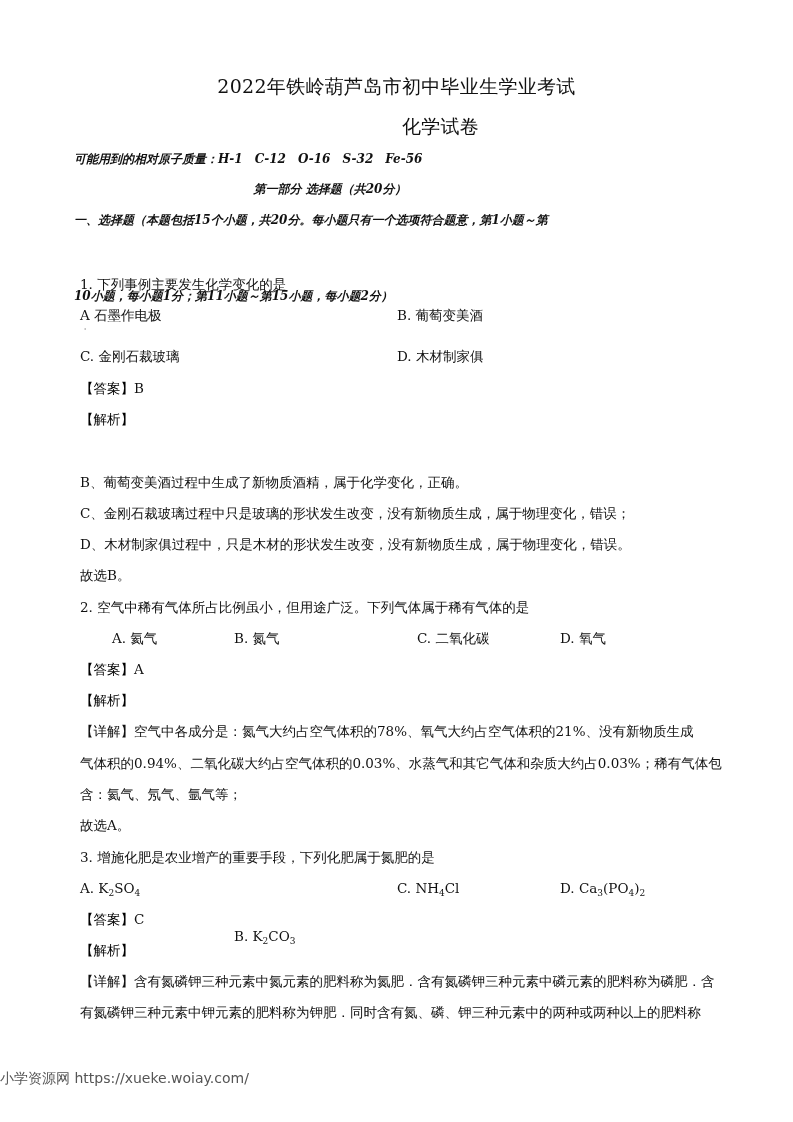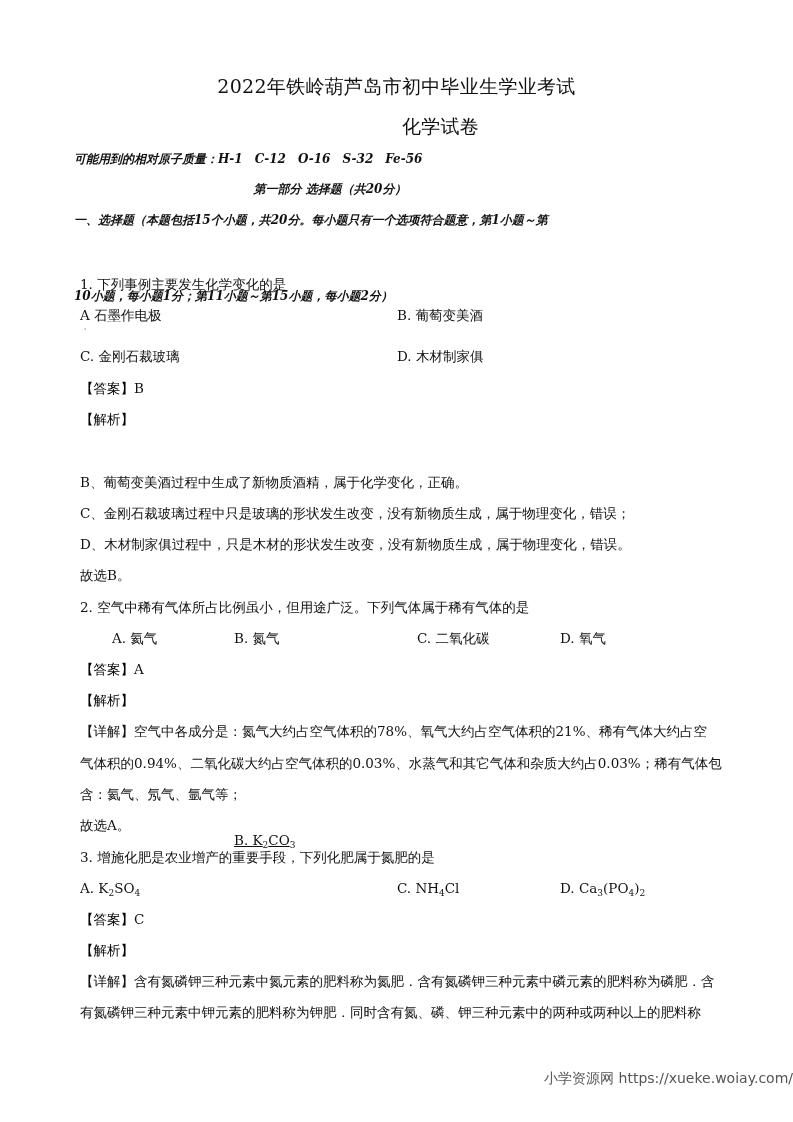--- a/index.html
+++ b/index.html
@@ -9,21 +9,21 @@
   .abs { position: absolute; white-space: nowrap; }
   .title { left: 0; width: 793px; text-align: center; font-weight: normal; font-size: 19px; letter-spacing: 0.3px; }
   .t1 { top: 74px; }
   .t2 { top: 114px; font-size: 19px; padding-left: 44px; }
   .bold { font-weight: bold; font-size: 12px; font-style: italic; }
   .line { font-size: 13.5px; left: 80px; }
   .center { left: 0; width: 660px; text-align: center; }
   .blue { color: #000000; }
   .sub { font-size: 9px; vertical-align: -3px; }
   .dot { font-size: 8px; color: #777; }
-  .footer { left: 0; width: 793px; text-align: right; top: 1070px; font-family: "DejaVu Sans", "Liberation Sans", sans-serif; font-size: 14px; color: #555; }
+  .footer { left: 0; width: 793px; text-align: left; top: 1070px; font-family: "DejaVu Sans", "Liberation Sans", sans-serif; font-size: 14px; color: #555; }
 </style>
 </head>
 <body>
 
 <div class="page">
 
   <div class="abs title t1">2022年铁岭葫芦岛市初中毕业生学业考试</div>
   <div class="abs title t2">化学试卷</div>
 
   <div class="abs bold" style="left:74px; top:151px;">
@@ -52,31 +52,31 @@
   <div class="abs line" style="top:599px;">2. 空气中稀有气体所占比例虽小，但用途广泛。下列气体属于稀有气体的是</div>
   <div class="abs line" style="top:630px;margin-left:32px;">A.  氦气</div>
   <div class="abs line" style="left:234px; top:630px;">B.  氮气</div>
   <div class="abs line" style="left:397px; top:630px;margin-left:20px;">C.  二氧化碳</div>
   <div class="abs line" style="left:560px; top:630px;">D.  氧气</div>
   <div class="abs line" style="top:661px;">
     <span class="blue">【答案】</span><span>A</span>
   </div>
   <div class="abs line blue" style="top:692px;">【解析】</div>
   <div class="abs line" style="top:723px;">
-    <span>【详解】</span><span>空气中各成分是：氮气大约占空气体积的78%、氧气大约占空气体积的21%、稀有气体大约占空</span>
+    <span>【详解】</span><span>空气中各成分是：氮气大约占空气体积的78%、氧气大约占空气体积的21%、没有新物质生成</span>
   </div>
   <div class="abs line" style="top:755px;">气体积的0.94%、二氧化碳大约占空气体积的0.03%、水蒸气和其它气体和杂质大约占0.03%；稀有气体包</div>
   <div class="abs line" style="top:786px;">含：氦气、氖气、氩气等；</div>
   <div class="abs line" style="top:817px;">故选A。</div>
 
   <div class="abs line" style="top:849px;">3. 增施化肥是农业增产的重要手段，下列化肥属于氮肥的是</div>
   <div class="abs line" style="top:880px;">
     <span>A. K</span><span class="sub">2</span><span>SO</span><span class="sub">4</span>
   </div>
-  <div class="abs line" style="left:234px; top:832px;text-decoration:underline;">
+  <div class="abs line" style="left:234px; top:928px;">
     <span>B. K</span><span class="sub">2</span><span>CO</span><span class="sub">3</span>
   </div>
   <div class="abs line" style="left:397px; top:880px;">
     <span>C. NH</span><span class="sub">4</span><span>Cl</span>
   </div>
   <div class="abs line" style="left:560px; top:880px;">
     <span>D. Ca</span><span class="sub">3</span><span>(PO</span><span class="sub">4</span><span>)</span><span class="sub">2</span>
   </div>
   <div class="abs line" style="top:911px;">
     <span class="blue">【答案】</span><span>C</span>

